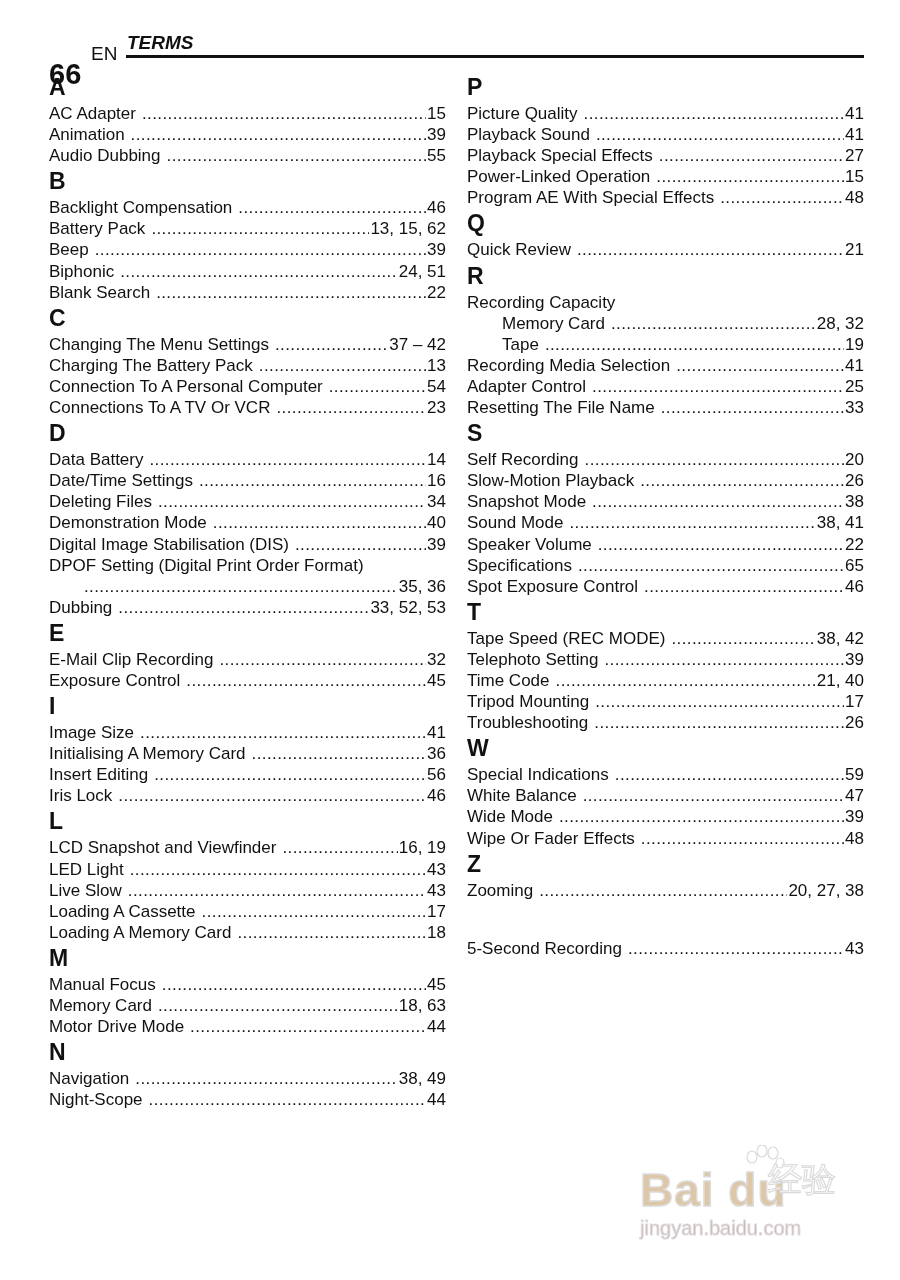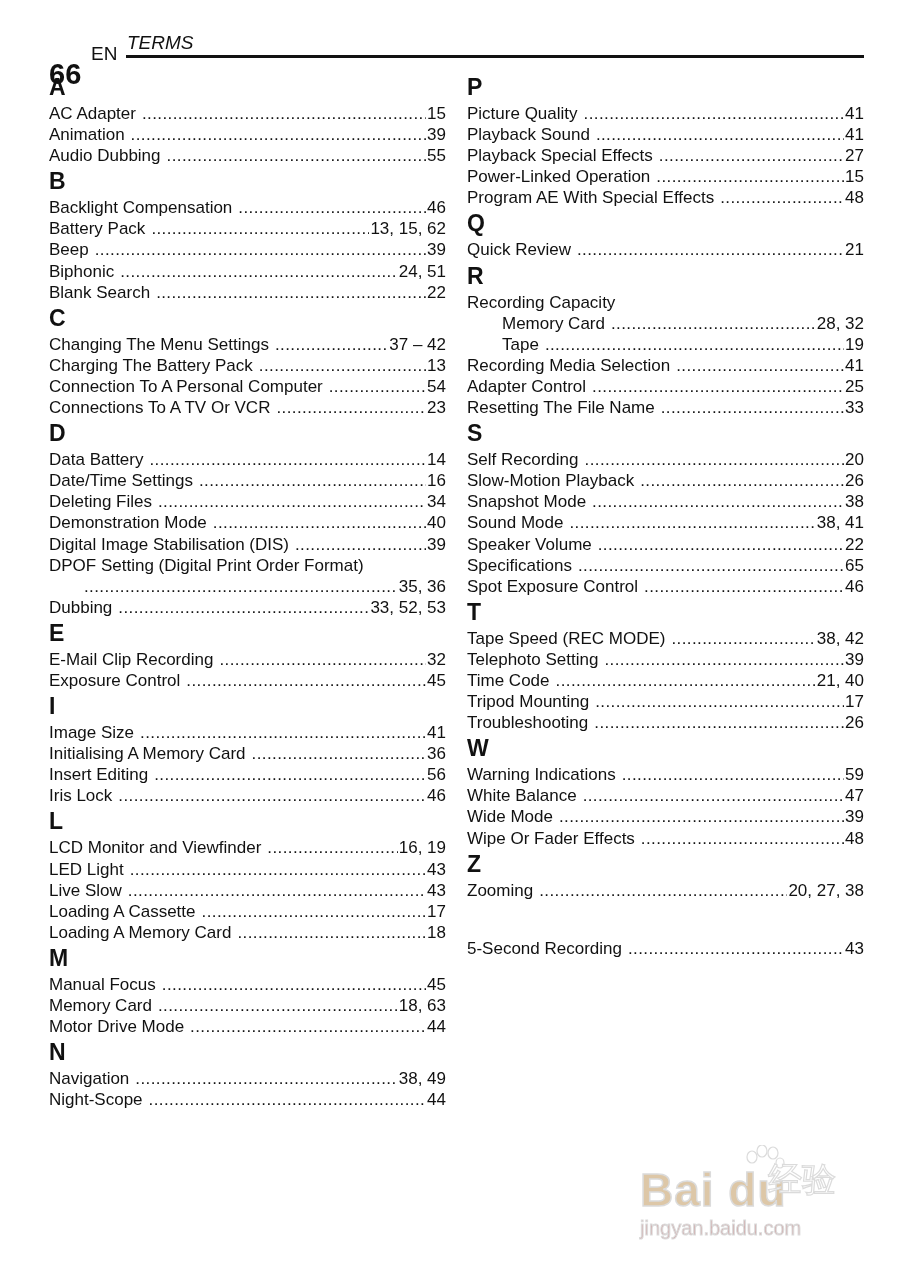--- a/index.html
+++ b/index.html
@@ -1,21 +1,21 @@
 <!DOCTYPE html>
 <html><head>
 <meta charset="utf-8">
 <style>
   html, body { margin: 0; padding: 0; background: #ffffff; }
   body { width: 900px; height: 1280px; position: relative; overflow: hidden;
          font-family: "Liberation Sans", sans-serif; color: #111; }
   .header { position: absolute; left: 49px; top: 30px; width: 815px; height: 30px; }
   .pgnum { position: absolute; left: 0; top: 0; font-size: 29px; font-weight: bold; letter-spacing: 0px; margin-top: 28px; }
   .lang { position: absolute; left: 42px; top: 13px; font-size: 19px; font-weight: normal; }
-  .sect { position: absolute; left: 78px; top: 2px; font-size: 19px; font-weight: normal; font-style: italic; }
+  .sect { position: absolute; left: 78px; top: 2px; font-size: 19px; font-weight: bold; font-style: italic; }
   .rule { position: absolute; left: 77px; right: 0; top: 25px; height: 3px; background: #111; }
   .col { position: absolute; top: 72px; width: 397px; }
   .col.left { left: 49px; }
   .col.right { left: 467px; }
   .letter { font-size: 23px; font-weight: bold; height: 31px; line-height: 31px; margin-top: 0px; }
   .entry { display: flex; align-items: baseline; font-size: 17px; height: 21.1px; line-height: 21.1px; white-space: nowrap; }
   .entry .term { flex: 0 0 auto; }
   .entry .dots { flex: 1 1 auto; overflow: hidden; margin: 0 1px 0 6px; }
   .entry .dots::before { content: "........................................................................................................................"; letter-spacing: 0.4px; }
   .entry .page { flex: 0 0 auto; }
@@ -170,21 +170,21 @@
       <span class="dots"></span>
       <span class="page">56</span>
     </div>
     <div class="entry">
       <span class="term">Iris Lock</span>
       <span class="dots"></span>
       <span class="page">46</span>
     </div>
     <div class="letter">L</div>
     <div class="entry">
-      <span class="term">LCD Monitor and Viewfinder</span>
+      <span class="term">LCD Snapshot and Viewfinder</span>
       <span class="dots"></span>
       <span class="page">16, 19</span>
     </div>
     <div class="entry">
       <span class="term">LED Light</span>
       <span class="dots"></span>
       <span class="page">43</span>
     </div>
     <div class="entry">
       <span class="term">Live Slow</span>
@@ -348,21 +348,21 @@
       <span class="dots"></span>
       <span class="page">17</span>
     </div>
     <div class="entry">
       <span class="term">Troubleshooting</span>
       <span class="dots"></span>
       <span class="page">26</span>
     </div>
     <div class="letter">W</div>
     <div class="entry">
-      <span class="term">Warning Indications</span>
+      <span class="term">Special Indications</span>
       <span class="dots"></span>
       <span class="page">59</span>
     </div>
     <div class="entry">
       <span class="term">White Balance</span>
       <span class="dots"></span>
       <span class="page">47</span>
     </div>
     <div class="entry">
       <span class="term">Wide Mode</span>

